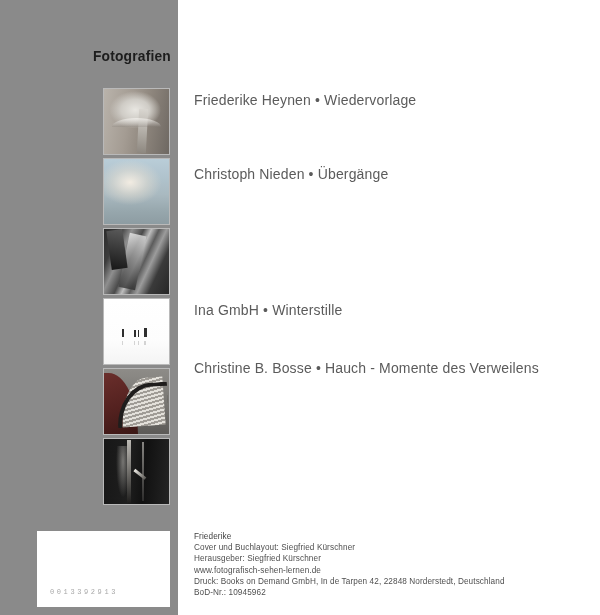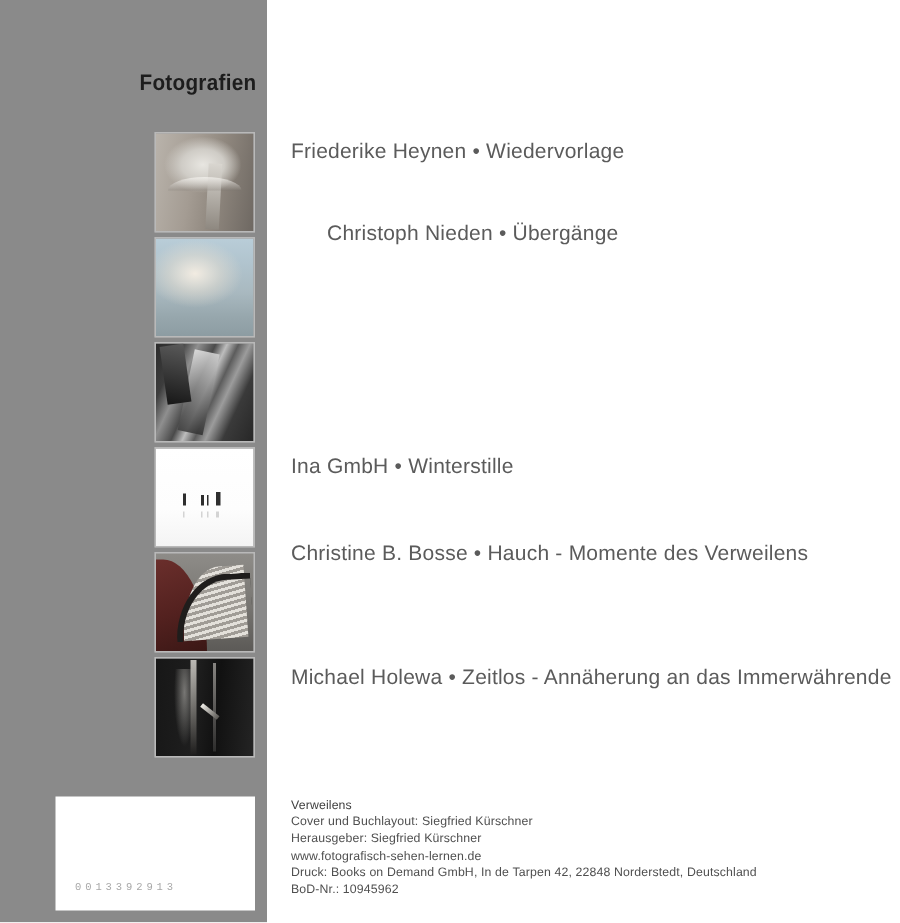--- a/index.html
+++ b/index.html
@@ -197,21 +197,21 @@
   
   .credit {
     position: absolute;
     left: 194px;
     font-size: 14px;
     color: #5b5b5b;
     letter-spacing: 0.15px;
     white-space: nowrap;
   }
   .c1 { top: 92px; }
-  .c2 { top: 147px; margin-left: 24px; }
+  .c2 { top: 166px; }
   .c3 { top: 232px; }
   .c4 { top: 302px; }
   .c5 { top: 360px; }
   .c6 { top: 443px; }
 
   
   .barcode-box {
     position: absolute;
     left: 37px;
     top: 531px;
@@ -303,21 +303,20 @@
       <div class="streak-a"></div>
       <div class="streak-b"></div>
       <div class="streak-c"></div>
     </div>
   </div>
 
   <div class="credit c1">Friederike Heynen • Wiedervorlage</div>
   <div class="credit c2">Christoph Nieden • Übergänge</div>
   <div class="credit c4">Ina GmbH • Winterstille</div>
   <div class="credit c5">Christine B. Bosse • Hauch - Momente des Verweilens</div>
-  <div class="credit c6">Michael Holewa • Zeitlos - Annäherung an das Immerwährende</div>
 
   <div class="barcode-box">
     <div class="barcode-bars" id="barcode-bars">
         <i style="flex: 2 0 auto; background: rgb(255, 255, 255);"></i>
         <i style="flex: 1 0 auto; background: rgb(255, 255, 255);"></i>
         <i style="flex: 3 0 auto; background: rgb(255, 255, 255);"></i>
         <i style="flex: 2 0 auto; background: rgb(255, 255, 255);"></i>
         <i style="flex: 1 0 auto; background: rgb(255, 255, 255);"></i>
         <i style="flex: 2 0 auto; background: rgb(255, 255, 255);"></i>
         <i style="flex: 1 0 auto; background: rgb(255, 255, 255);"></i>
@@ -358,21 +357,21 @@
         <i style="flex: 2 0 auto; background: rgb(255, 255, 255);"></i>
         <i style="flex: 1 0 auto; background: rgb(255, 255, 255);"></i>
         <i style="flex: 3 0 auto; background: rgb(255, 255, 255);"></i>
         <i style="flex: 1 0 auto; background: rgb(255, 255, 255);"></i>
         <i style="flex: 2 0 auto; background: rgb(255, 255, 255);"></i>
       </div>
     <div class="barcode-digits">0013392913</div>
   </div>
 
   <div class="imprint">
-    <div class="title">Verweilens</div>
+    <div class="title">Friederike</div>
     <div>Cover und Buchlayout: Siegfried Kürschner</div>
     <div>Herausgeber: Siegfried Kürschner</div>
     <div>www.fotografisch-sehen-lernen.de</div>
     <div>Druck: Books on Demand GmbH, In de Tarpen 42, 22848 Norderstedt, Deutschland</div>
     <div>BoD-Nr.: 10945962</div>
   </div>
 
 </div>
 
 </body></html>

